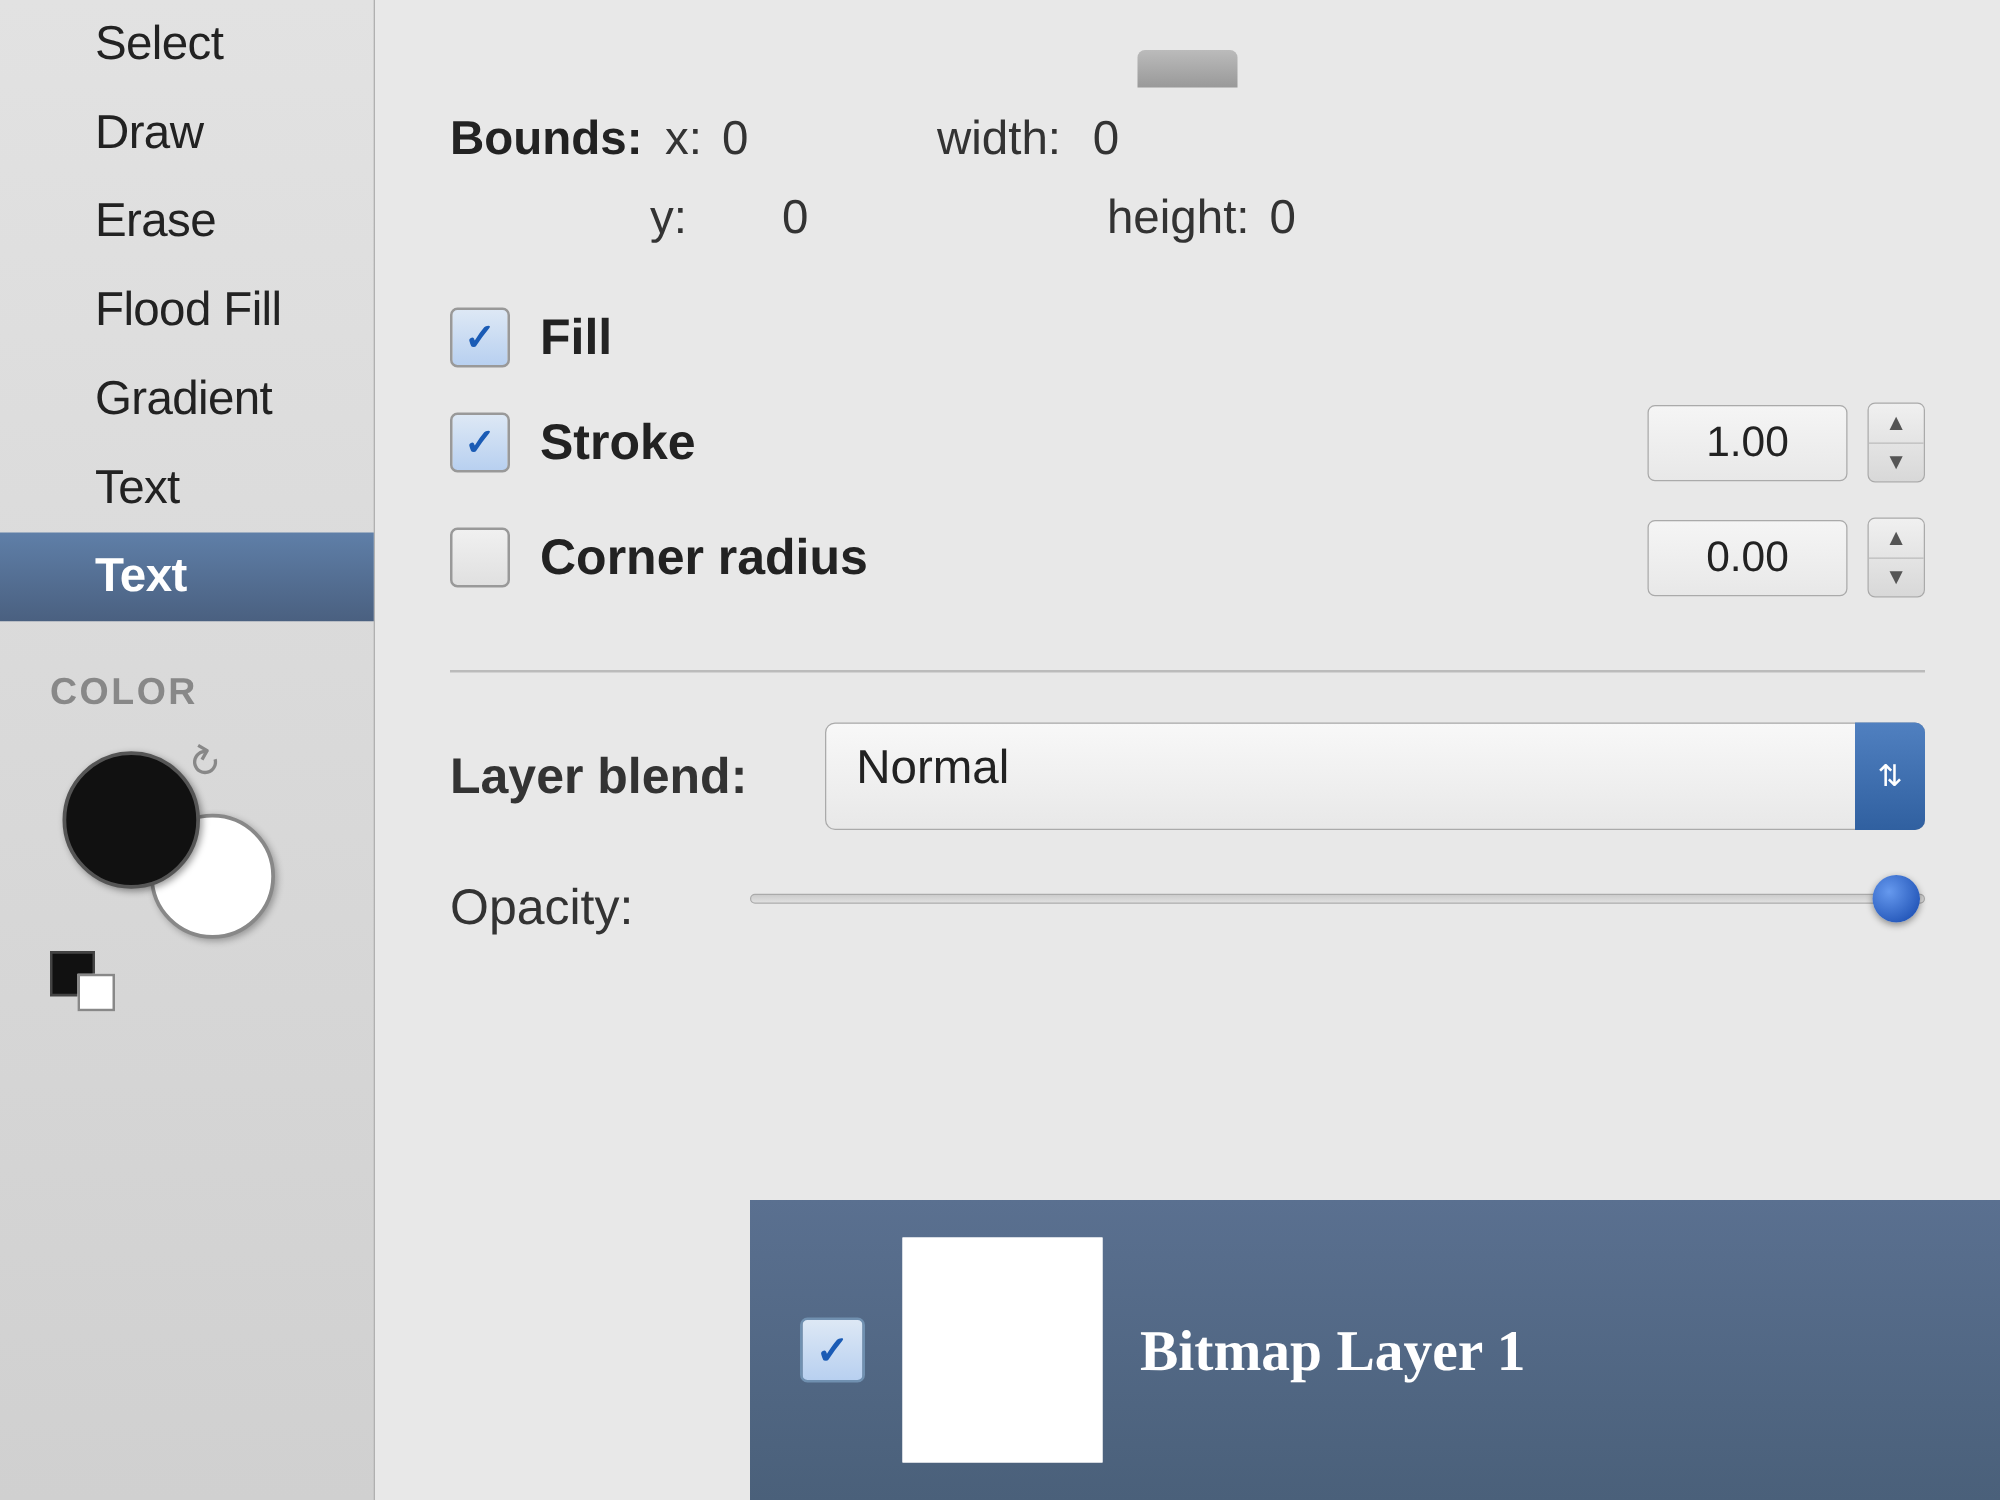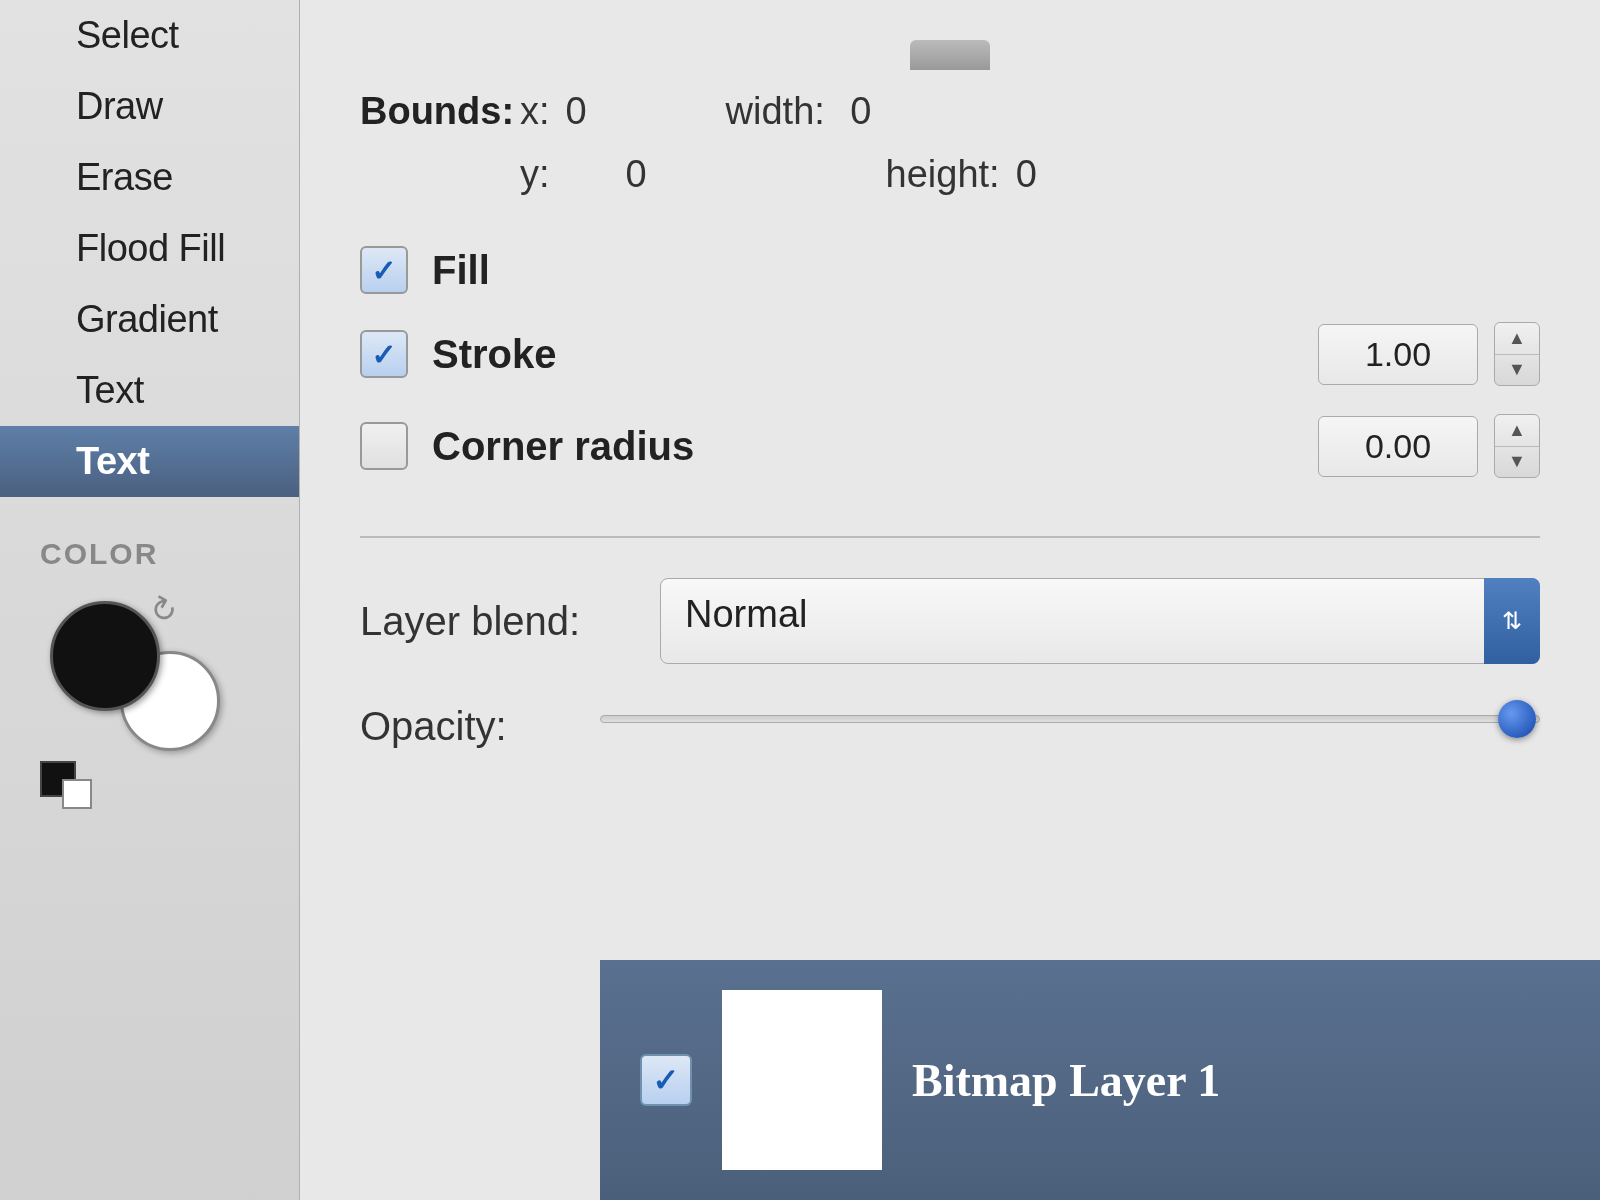--- a/index.html
+++ b/index.html
@@ -128,21 +128,21 @@
       padding: 40px 60px;
       display: flex;
       flex-direction: column;
       gap: 0;
     }
 
     
     .bounds-row {
       display: flex;
       align-items: center;
-      gap: 0;
+      gap: 12px;
       margin-bottom: 20px;
       font-size: 38px;
       color: #222;
     }
 
     .bounds-label {
       font-weight: 700;
       min-width: 160px;
     }
 
@@ -263,21 +263,21 @@
     
     .blend-row {
       display: flex;
       align-items: center;
       gap: 40px;
       margin-bottom: 40px;
       font-size: 40px;
     }
 
     .blend-label {
-      font-weight: 400;
+      font-weight: 700;
       color: #333;
       min-width: 260px;
     }
 
     .blend-select-wrapper {
       position: relative;
       flex: 1;
     }
 
     .blend-select-wrapper select {

